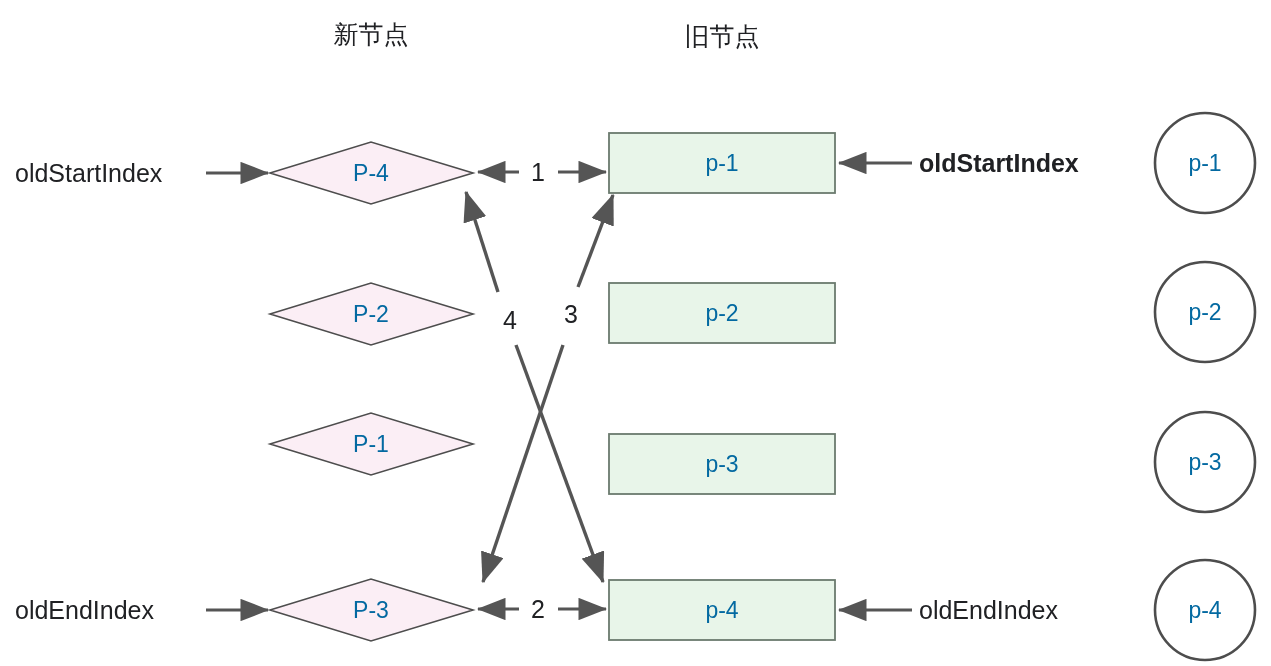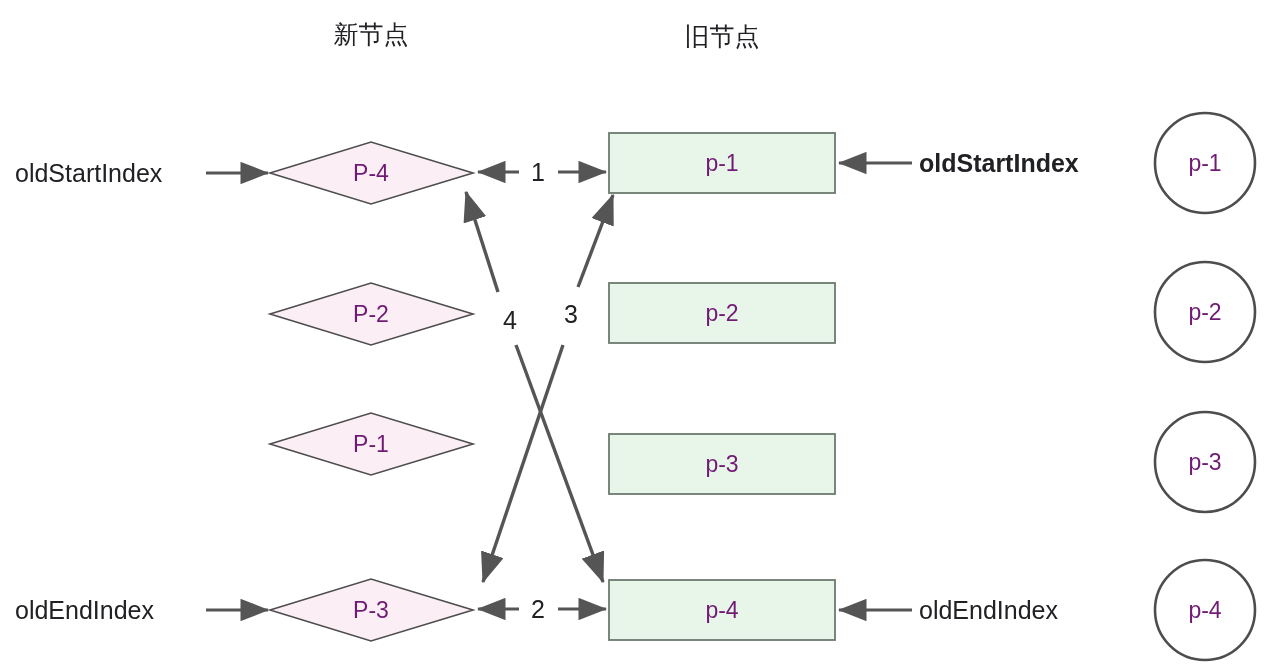--- a/index.html
+++ b/index.html
@@ -43,21 +43,21 @@
     position: absolute;
     font-size: 25px;
     color: #202124;
     white-space: nowrap;
     transform: translate(-50%, -50%);
     font-family: "Liberation Sans", "DejaVu Sans", sans-serif;
   }
   .node-label {
     position: absolute;
     font-size: 23px;
-    color: #701a75;
+    color: #0369a1;
     white-space: nowrap;
     transform: translate(-50%, -50%);
     font-family: "Liberation Sans", "DejaVu Sans", sans-serif;
     pointer-events: none;
   }
 </style>
 </head>
 <body>
 
 <div id="stage">

